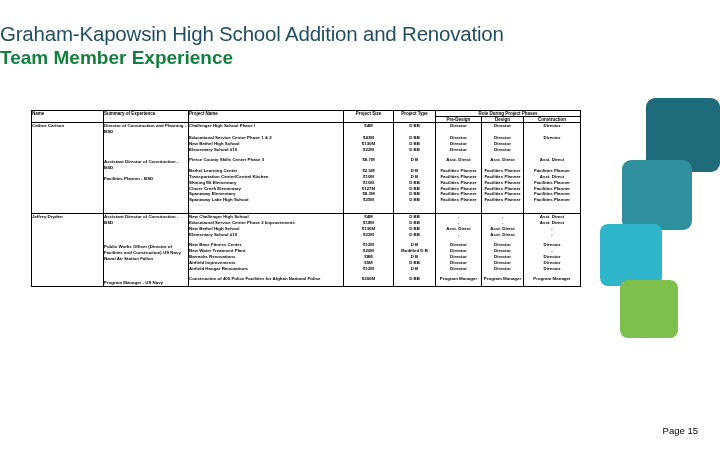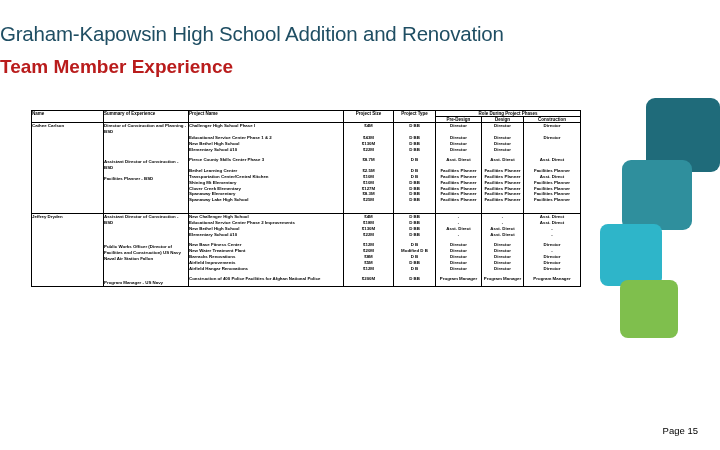--- a/index.html
+++ b/index.html
@@ -72,24 +72,24 @@
   }
   #title-line1 {
     font-size: 20.5px;
     color: #1f4e63;
     letter-spacing: -0.2px;
     line-height: 1.16;
     white-space: nowrap;
   }
   #title-line2 {
     font-size: 19px;
-    color: #b91c1c;
+    color: #15803d;
     font-weight: bold;
     line-height: 1.2;
-    margin-top: 10px;
+    margin-top: 1px;
   }
 
   
   #experience-table {
     position: absolute;
     top: 110px;
     left: 31px;
     width: 549px;
     border-collapse: collapse;
     table-layout: fixed;

